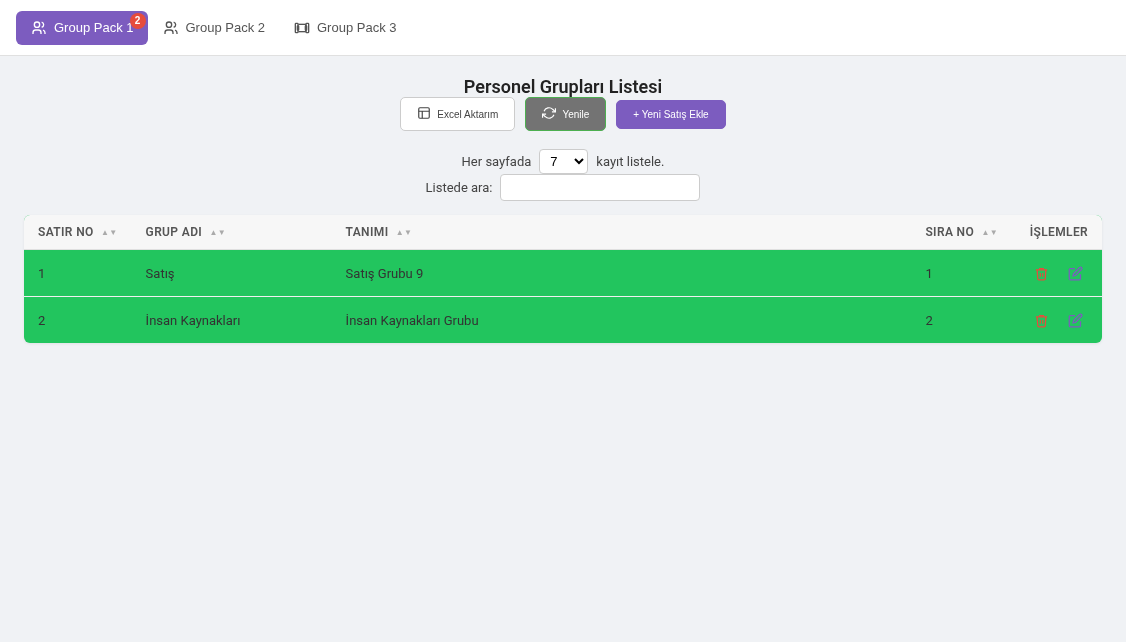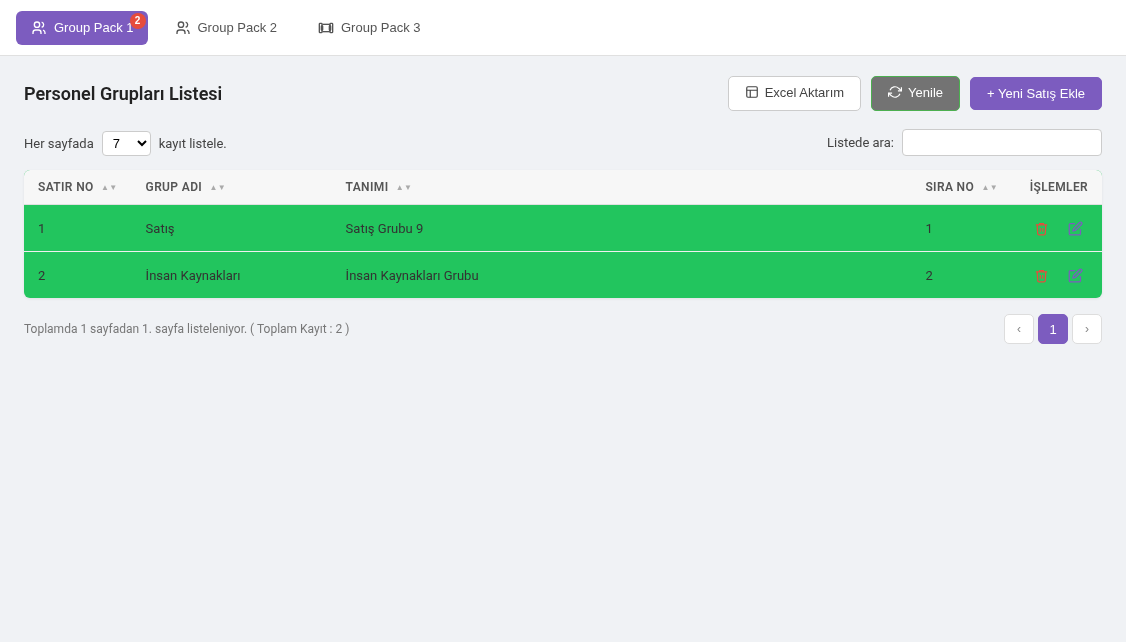--- a/index.html
+++ b/index.html
@@ -8,21 +8,21 @@
       background: #f0f2f5;
       font-size: 13px;
       color: #333;
     }
     .top-bar {
       background: #fff;
       border-bottom: 1px solid #e0e0e0;
       padding: 0 16px;
       display: flex;
       align-items: center;
-      gap: 12px;
+      gap: 0;
       height: 56px;
     }
     .tab {
       display: flex;
       align-items: center;
       gap: 6px;
       padding: 8px 14px;
       border-radius: 6px;
       cursor: pointer;
       font-size: 13px;
@@ -60,37 +60,39 @@
       justify-content: center;
     }
     .content {
       padding: 20px 24px;
     }
     .page-header {
       display: flex;
       align-items: center;
       justify-content: space-between;
       margin-bottom: 18px;
+      flex-direction: column;
     }
     .page-title {
       font-size: 18px;
       font-weight: 600;
       color: #222;
     }
     .header-actions {
       display: flex;
       gap: 10px;
       align-items: center;
     }
     .btn {
       display: flex;
+      align-items: center;
       gap: 6px;
       padding: 8px 16px;
       border-radius: 5px;
-      font-size: 13px;
+      font-size: 10px;
       font-weight: 500;
       cursor: pointer;
       border: 1px solid transparent;
       white-space: nowrap;
     }
     .btn-excel {
       background: #fff;
       border-color: #ccc;
       color: #444;
     }
@@ -99,23 +101,24 @@
       color: #fff;
       border-color: #4caf50;
     }
     .btn-new {
       background: #7c5cbf;
       color: #fff;
       border-color: #7c5cbf;
     }
     .controls-row {
       display: flex;
-      align-items: flex-end;
+      align-items: center;
       justify-content: space-between;
       margin-bottom: 14px;
+      flex-direction: column;
     }
     .per-page-control {
       display: flex;
       align-items: center;
       gap: 8px;
       font-size: 13px;
       color: #444;
     }
     .per-page-control select {
       border: 1px solid #ccc;
@@ -405,21 +408,13 @@
               <path d="M11 4H4a2 2 0 0 0-2 2v14a2 2 0 0 0 2 2h14a2 2 0 0 0 2-2v-7"></path>
               <path d="M18.5 2.5a2.121 2.121 0 0 1 3 3L12 15l-4 1 1-4 9.5-9.5z"></path>
             </svg>
           </button>
         </div>
       </td>
     </tr>
       </tbody>
   </table>
 
-  <div class="pagination-row">
-    <span class="pagination-info">Toplamda 1 sayfadan 1. sayfa listeleniyor. ( Toplam Kayıt : 2 )</span>
-    <div class="pagination-controls">
-      <button class="page-btn nav">‹</button>
-      <button class="page-btn active">1</button>
-      <button class="page-btn nav">›</button>
-    </div>
-  </div>
 </div>
 
 </body></html>

